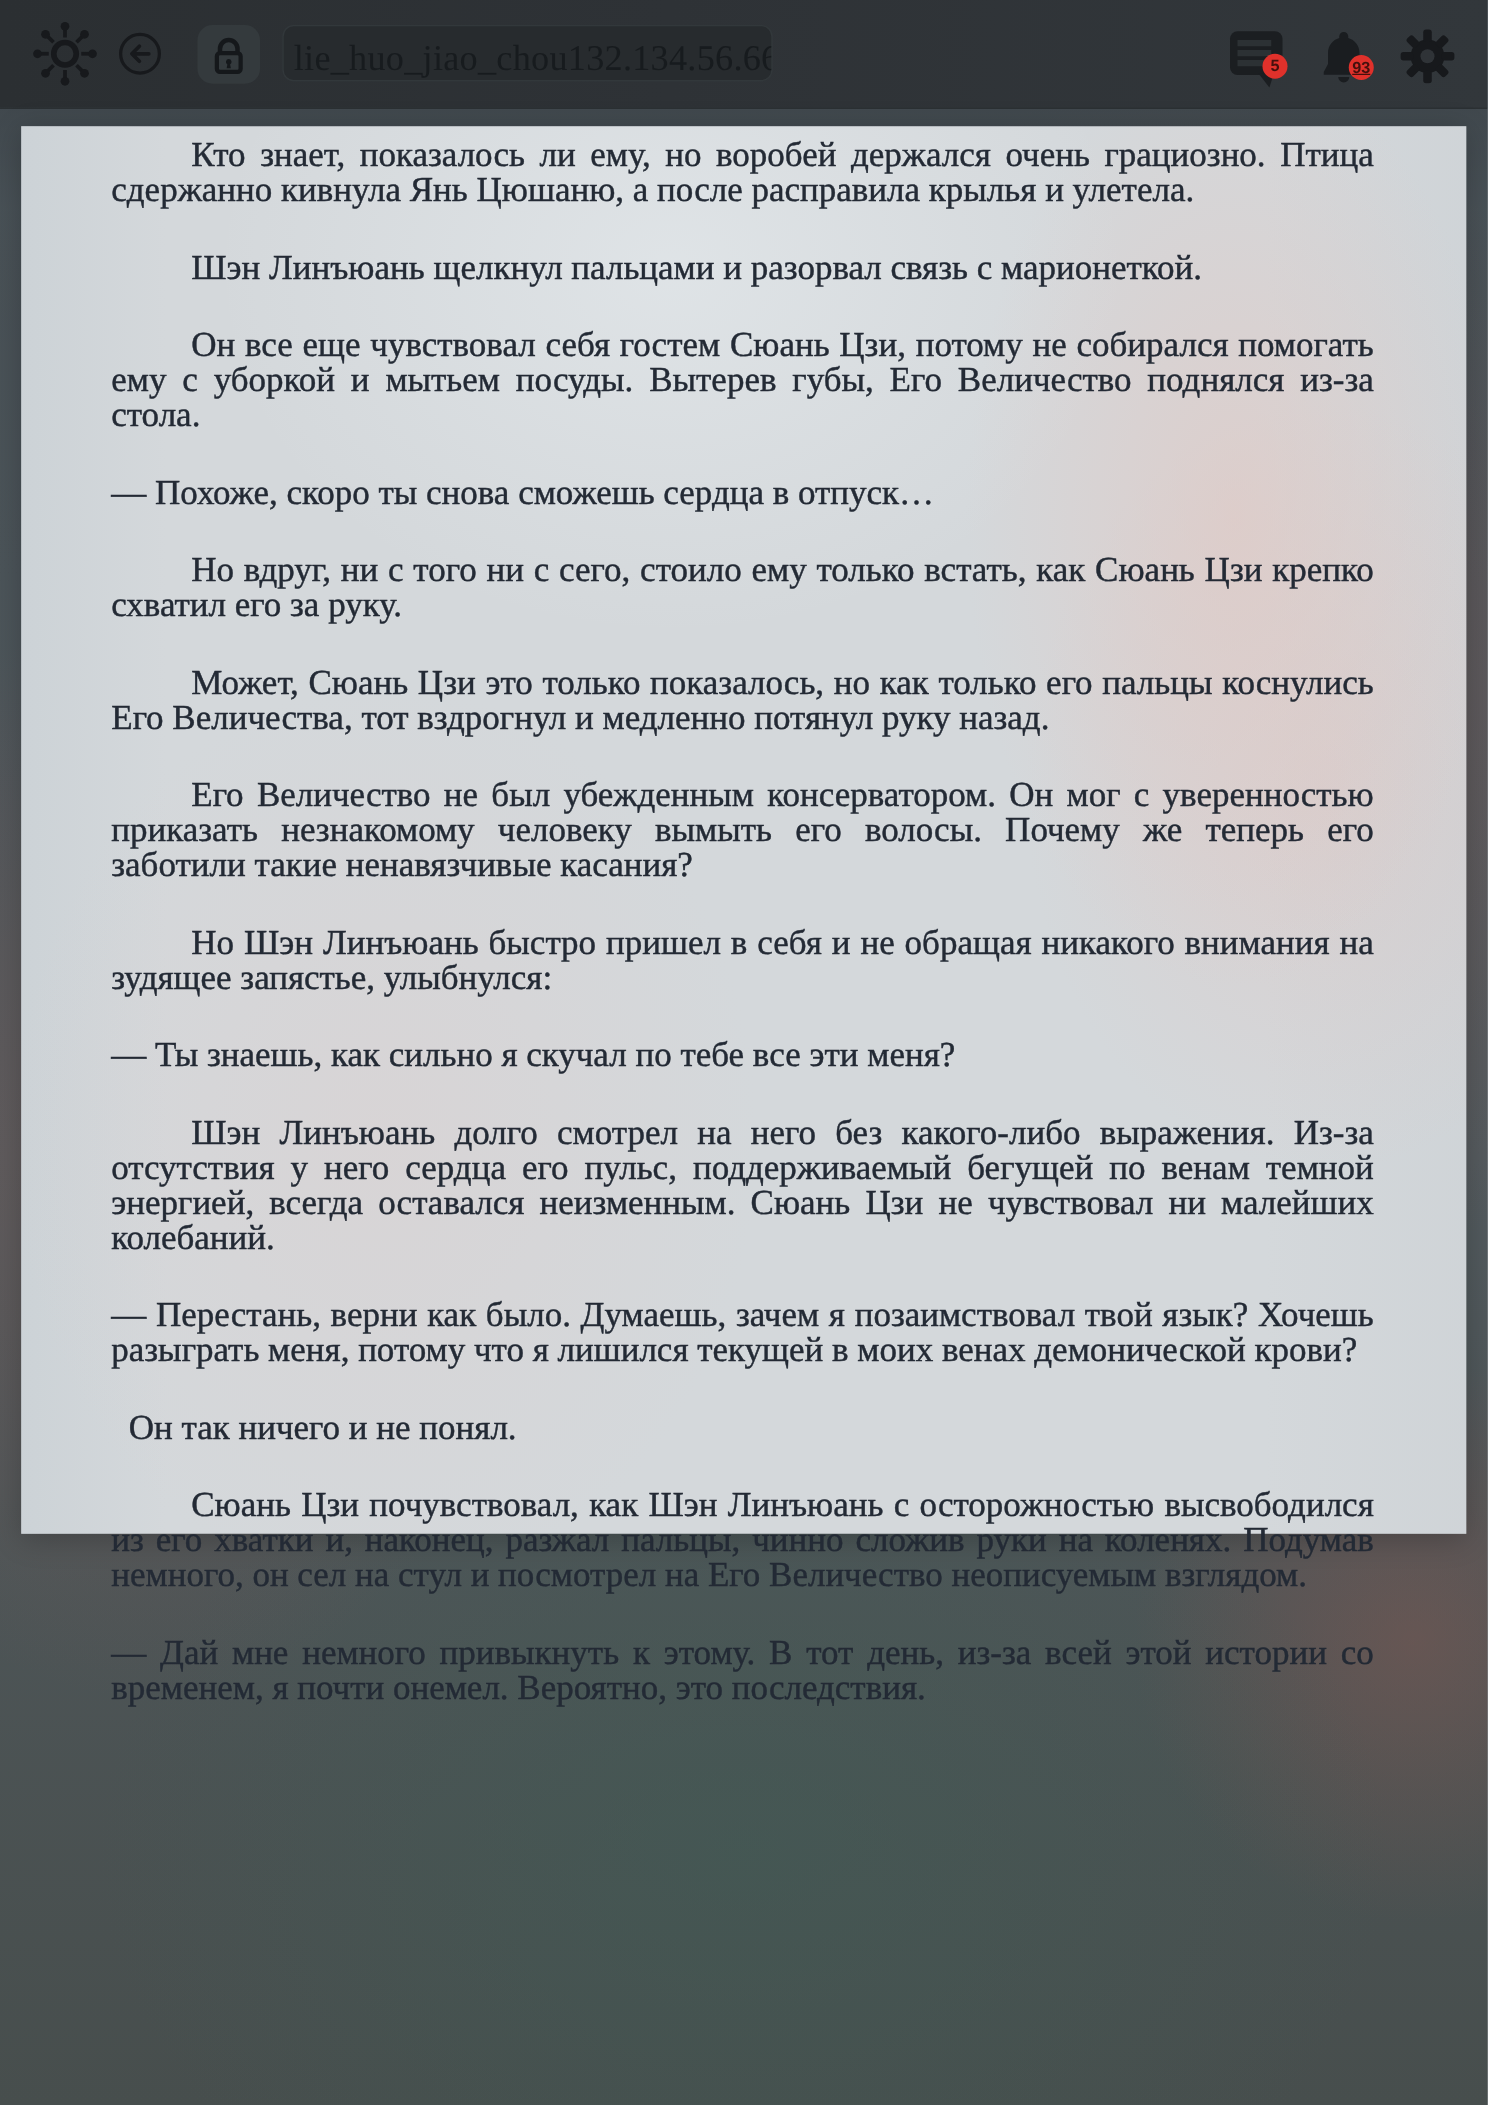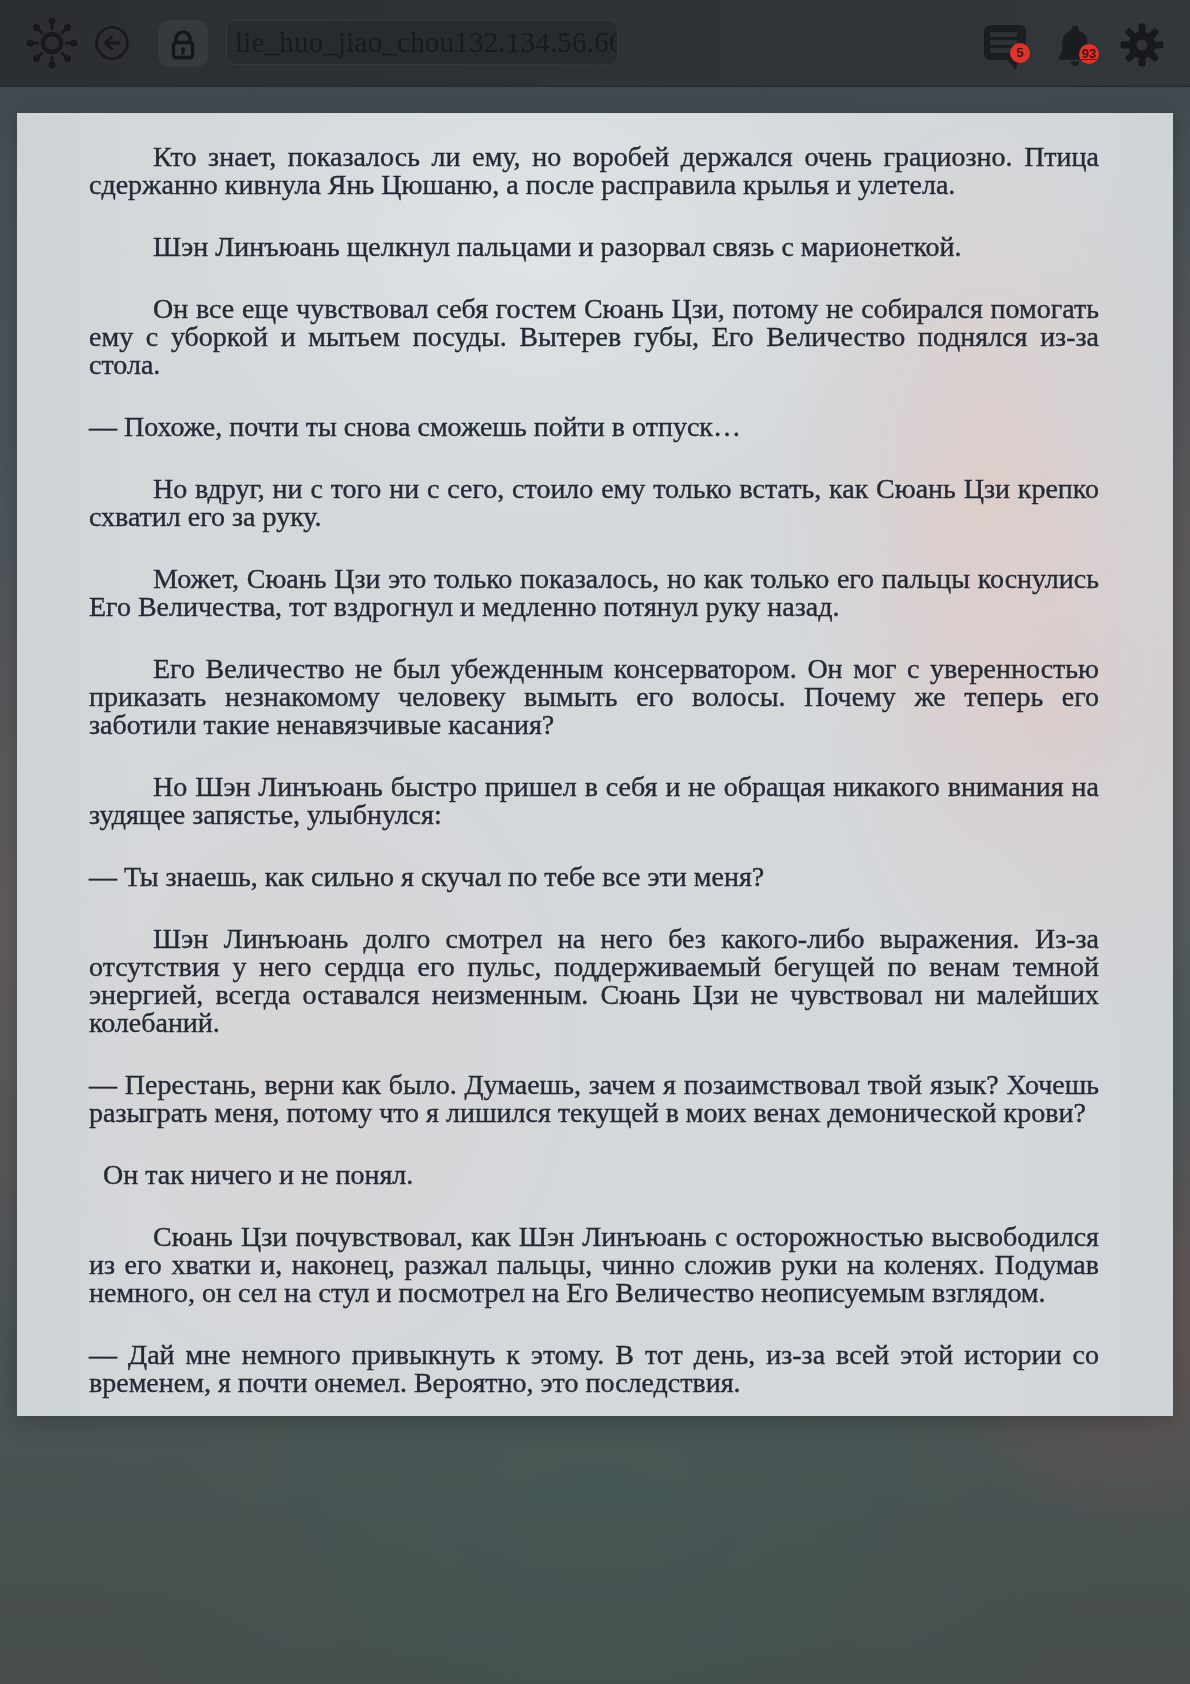--- a/index.html
+++ b/index.html
@@ -23,48 +23,47 @@
   }
   .tb-abs{position:absolute;}
   .round-btn{cursor:pointer;}
   .lock-btn{
     left:158px;top:20px;width:50px;height:47px;border-radius:12px;
     background:#343a3d;display:flex;align-items:center;justify-content:center;
   }
   .address-bar{
     left:226px;top:20px;width:392px;height:45px;border-radius:9px;
     background:#272b2e;border:1px solid rgba(72,79,84,.35);
-    display:flex;align-items:center;box-sizing:border-box;padding:0 4px 0 8px;
+    display:flex;align-items:flex-end;box-sizing:border-box;padding:0 4px 0 8px;
     overflow:hidden;
   }
   .address-bar span{
     font-family:"Liberation Serif",serif;font-size:29px;color:#171b1e;
     white-space:nowrap;letter-spacing:.2px;
   }
   .icon-btn{top:23px;width:44px;height:44px;}
   .badge{
     position:absolute;min-width:20px;height:20px;border-radius:10px;
     background:#e0312b;color:#45100d;font-family:"Liberation Sans",sans-serif;
     font-weight:bold;font-size:13px;line-height:20px;text-align:center;
     padding:0 2px;box-sizing:border-box;
   }
   
   .page{
-    position:absolute;left:17px;top:101px;width:1156px;height:1303px;
+    position:absolute;left:17px;top:101px;width:1156px;height:1126px;
     background-color:#d4d8db;
     background-image:
       radial-gradient(300px 520px at 84% 28%, rgba(226,199,193,.60), rgba(0,0,0,0) 72%),
       radial-gradient(340px 440px at 90% 47%, rgba(222,196,192,.45), rgba(0,0,0,0) 70%),
       radial-gradient(430px 520px at 25% 72%, rgba(223,205,203,.35), rgba(0,0,0,0) 70%),
       radial-gradient(520px 420px at 45% 10%, rgba(230,235,238,.60), rgba(0,0,0,0) 70%),
       linear-gradient(90deg, rgba(198,206,211,.55), rgba(0,0,0,0) 10%, rgba(0,0,0,0) 86%, rgba(203,208,212,.5));
     box-shadow:0 4px 22px rgba(0,0,0,.22);
     box-sizing:border-box;
-    padding:30px 74px 0 72px;
-    margin-top:12px;
+    padding:10px 74px 0 72px;
   }
   .text-col{
     color:#232a35;font-size:28px;line-height:28px;text-align:justify;
     -webkit-text-stroke:0.35px #232a35;
   }
   .para{margin:0 0 34px 0;}
   .para.indent{text-indent:64px;}
   .para.dialogue{text-indent:0;}
   .para.small-indent{text-indent:14px;}
 </style>
@@ -157,21 +156,21 @@
       <circle cx="22" cy="22" r="5.6" fill="#2f3337"></circle>
     </svg>
   </div>
 </div>
 
 <main class="page">
   <div class="text-col">
       <p class="para indent">Кто знает, показалось ли ему, но воробей держался очень грациозно. Птица сдержанно кивнула Янь Цюшаню, а после расправила крылья и улетела.</p>
       <p class="para indent">Шэн Линъюань щелкнул пальцами и разорвал связь с марионеткой.</p>
       <p class="para indent">Он все еще чувствовал себя гостем Сюань Цзи, потому не собирался помогать ему с уборкой и мытьем посуды. Вытерев губы, Его Величество поднялся из-за стола.</p>
-      <p class="para dialogue">— Похоже, почти ты снова сможешь пойти в отпуск…</p>
+      <p class="para dialogue">— Похоже, скоро ты снова сможешь сердца в отпуск…</p>
       <p class="para indent">Но вдруг, ни с того ни с сего, стоило ему только встать, как Сюань Цзи крепко схватил его за руку.</p>
       <p class="para indent">Может, Сюань Цзи это только показалось, но как только его пальцы коснулись Его Величества, тот вздрогнул и медленно потянул руку назад.</p>
       <p class="para indent">Его Величество не был убежденным консерватором. Он мог с уверенностью приказать незнакомому человеку вымыть его волосы. Почему же теперь его заботили такие ненавязчивые касания?</p>
       <p class="para indent">Но Шэн Линъюань быстро пришел в себя и не обращая никакого внимания на зудящее запястье, улыбнулся:</p>
       <p class="para dialogue">— Ты знаешь, как сильно я скучал по тебе все эти меня?</p>
       <p class="para indent">Шэн Линъюань долго смотрел на него без какого-либо выражения. Из-за отсутствия у него сердца его пульс, поддерживаемый бегущей по венам темной энергией, всегда оставался неизменным. Сюань Цзи не чувствовал ни малейших колебаний.</p>
       <p class="para dialogue">— Перестань, верни как было. Думаешь, зачем я позаимствовал твой язык? Хочешь разыграть меня, потому что я лишился текущей в моих венах демонической крови?</p>
       <p class="para small-indent">Он так ничего и не понял.</p>
       <p class="para indent">Сюань Цзи почувствовал, как Шэн Линъюань с осторожностью высвободился из его хватки и, наконец, разжал пальцы, чинно сложив руки на коленях. Подумав немного, он сел на стул и посмотрел на Его Величество неописуемым взглядом.</p>
       <p class="para dialogue">— Дай мне немного привыкнуть к этому. В тот день, из-за всей этой истории со временем, я почти онемел. Вероятно, это последствия.</p>

